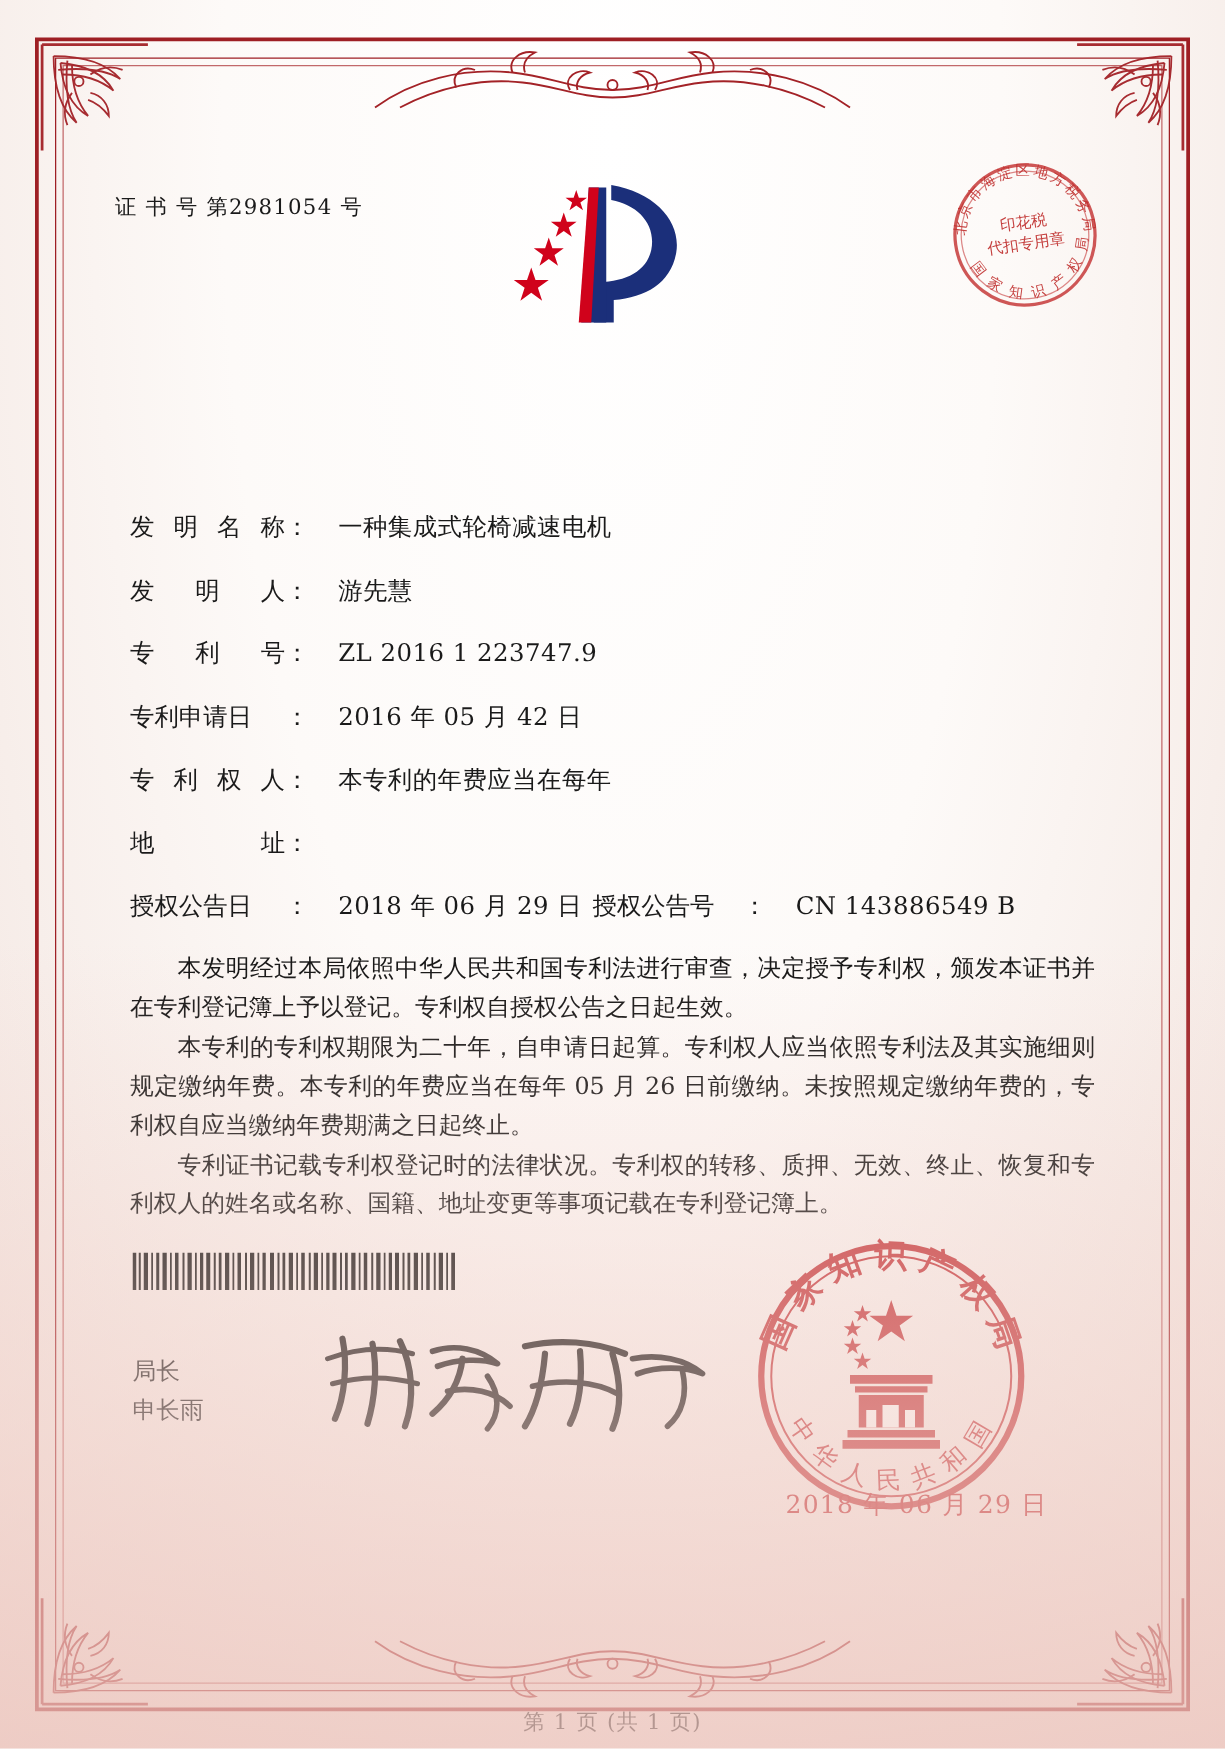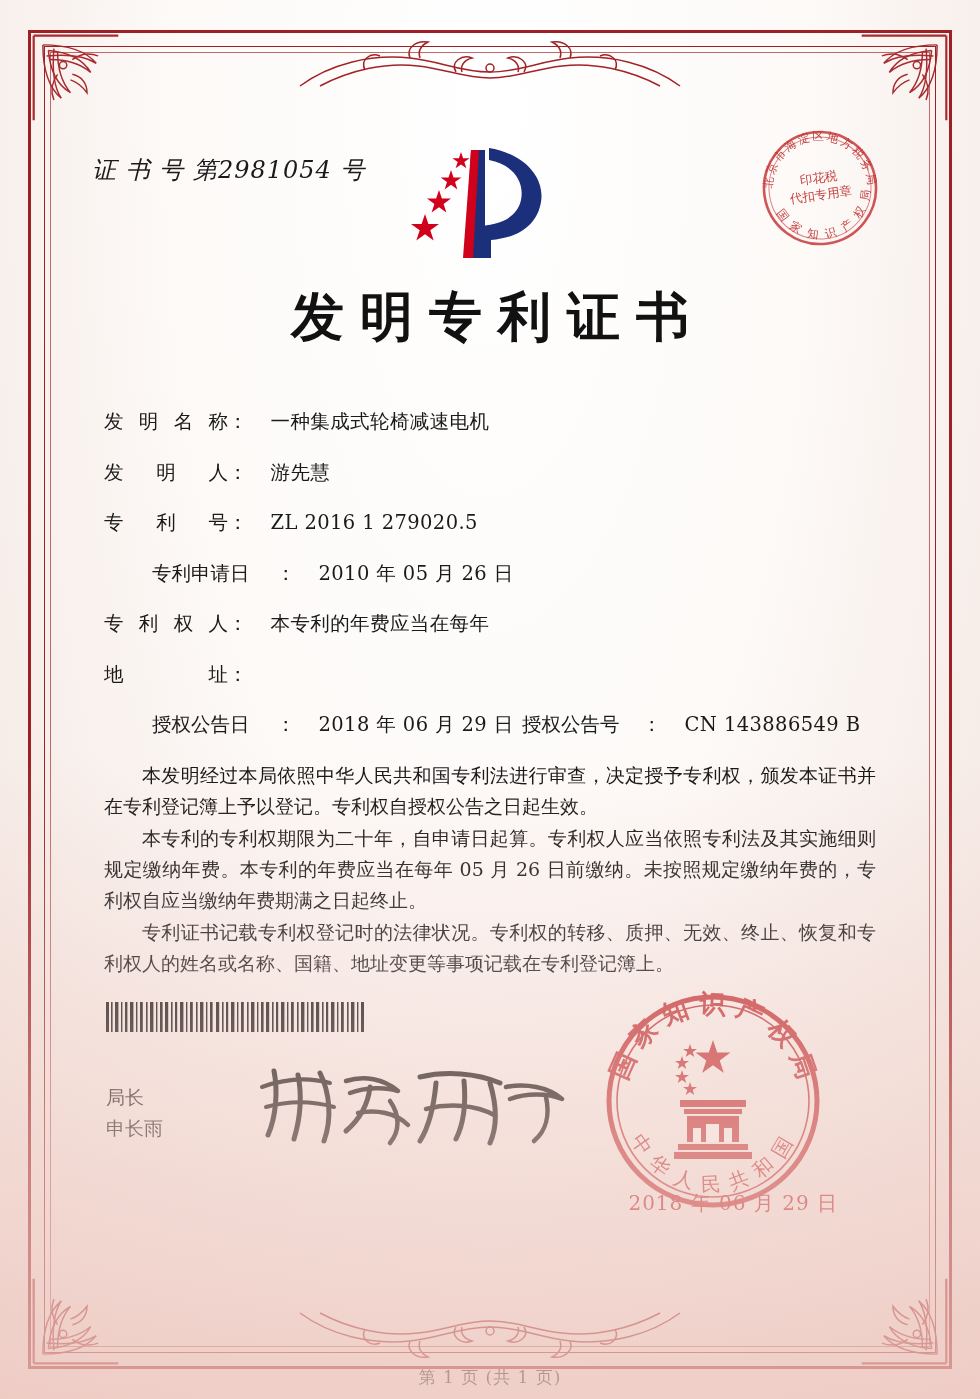--- a/index.html
+++ b/index.html
@@ -88,25 +88,24 @@
   
   .content {
     position: absolute;
     left: 70px; top: 72px; right: 70px; bottom: 72px;
   }
 
   .cert-no {
     position: absolute;
     left: 22px;
     top: 82px;
-    font-size: 24px;
+    font-size: 17px;
     letter-spacing: 1px;
     color: #1a1a1a;
     white-space: nowrap;
-    font-style: italic;
   }
 
   
   .logo {
     position: absolute;
     left: 50%;
     transform: translateX(-50%);
     top: 68px;
     width: 170px;
     height: 126px;
@@ -152,21 +151,21 @@
     margin-bottom: 31px;
     white-space: nowrap;
   }
   .flabel {
     width: 124px;
     flex: 0 0 124px;
     display: flex;
     justify-content: space-between;
     letter-spacing: 0;
   }
-  .flabel.tight { letter-spacing: 0; margin-left: 48px; }
+  .flabel.tight { letter-spacing: 0; }
   .fcolon { margin: 0 2px 0 0; }
   .fvalue { letter-spacing: .4px; margin-left: 21px; }
 
   .frow-split { display: flex; align-items: baseline; }
   .split-left { width: 370px; flex: 0 0 370px; display: flex; align-items: center; }
   .split-right { display: flex; align-items: flex-start; }
   .split-right .flabel { width: 120px; flex: 0 0 120px; }
 
   
   .paras {
@@ -367,21 +366,20 @@
           </text>
           <text fill="#c0302f" font-size="11.5" font-family="'DejaVu Serif',serif" letter-spacing="2.2" opacity=".9">
             <textPath href="#taxArcBottom" startOffset="12%">国 家 知 识 产 权 局</textPath>
           </text>
           <text x="68" y="62" text-anchor="middle" fill="#c0302f" font-size="12.5" font-family="'DejaVu Serif',serif" opacity=".92">印花税</text>
           <text x="68" y="79" text-anchor="middle" fill="#c0302f" font-size="12.5" font-family="'DejaVu Serif',serif" opacity=".92">代扣专用章</text>
         </g>
       </svg>
     </div>
 
-    <div class="title">发明专利证书</div>
 
     <div class="fields">
 
       <div class="frow">
         <span class="flabel">
           <span>发</span>
             <span>明</span>
             <span>名</span>
             <span>称</span>
         </span>
@@ -399,29 +397,29 @@
         <span class="fvalue">游先慧</span>
       </div>
 
       <div class="frow">
         <span class="flabel">
           <span>专</span>
             <span>利</span>
             <span>号</span>
         </span>
         <span class="fcolon">：</span>
-        <span class="fvalue">ZL 2016 1 279020.5</span>
+        <span class="fvalue">ZL 2016 1 223747.9</span>
       </div>
 
       <div class="frow">
         <span class="flabel tight">
           <span>专利申请日</span>
         </span>
         <span class="fcolon">：</span>
-        <span class="fvalue">2010 年 05 月 26 日</span>
+        <span class="fvalue">2016 年 05 月 42 日</span>
       </div>
 
       <div class="frow">
         <span class="flabel">
           <span>专</span>
             <span>利</span>
             <span>权</span>
             <span>人</span>
         </span>
         <span class="fcolon">：</span>

